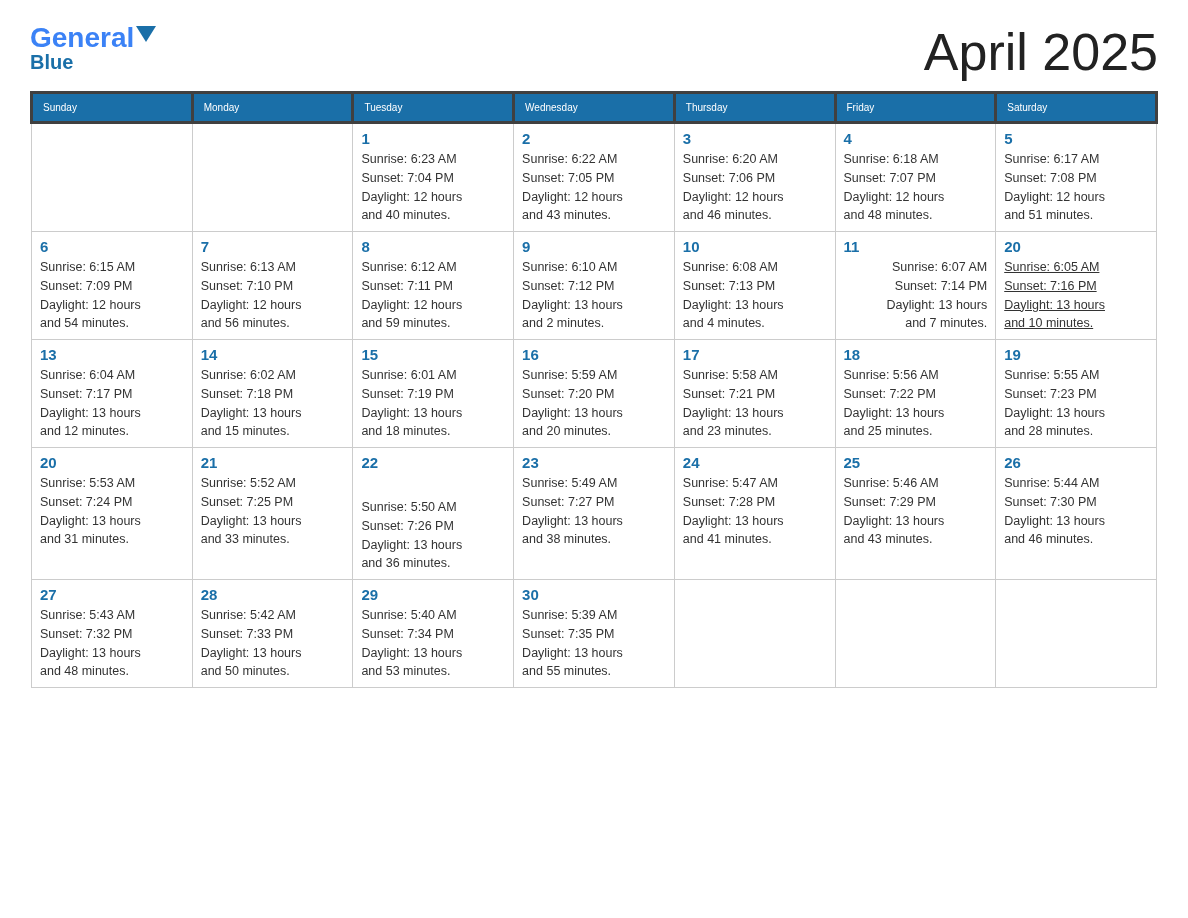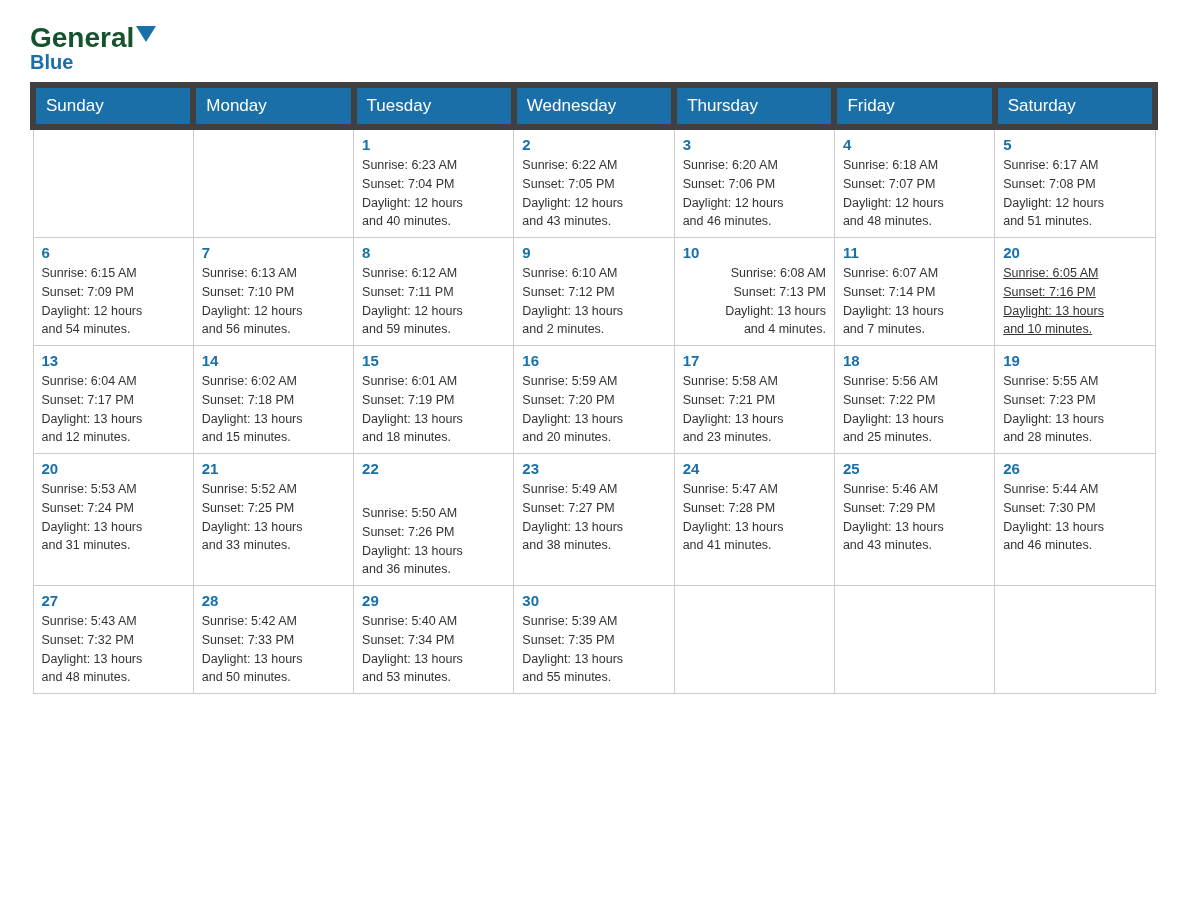--- a/index.html
+++ b/index.html
@@ -18,21 +18,21 @@
       margin-bottom: 6px;
     }
     .logo {
       display: flex;
       flex-direction: column;
       align-items: flex-start;
     }
     .logo-general {
       font-size: 28px;
       font-weight: bold;
-      color: #14532d;
+      color: #3b82f6;
       line-height: 1;
     }
     .logo-blue {
       font-size: 20px;
       font-weight: bold;
       color: #1a6fa8;
       line-height: 1;
     }
     .logo-triangle {
       display: inline-block;
@@ -61,25 +61,25 @@
       margin-top: 4px;
     }
     .calendar {
       width: 100%;
       border-collapse: collapse;
       margin-top: 10px;
     }
     .calendar th {
       background-color: #1a6fa8;
       color: #fff;
-      font-size: 17px;
+      font-size: 10px;
       font-weight: normal;
       padding: 8px 10px;
       text-align: left;
-      border: 6px solid #404040;
+      border: 3px solid #404040;
     }
     .calendar td {
       vertical-align: top;
       border: 1px solid #ccc;
       padding: 6px 8px;
       width: calc(100% / 7);
       min-height: 100px;
       font-size: 13px;
       color: #222;
     }
@@ -107,20 +107,21 @@
 
 <div class="header-row">
   <div class="logo">
     <div class="logo-line">
       <span class="logo-general">General</span>
       <span class="logo-triangle"></span>
     </div>
     <span class="logo-blue">Blue</span>
   </div>
   <div class="title-block">
+    <div class="main-title">April 2025</div>
   </div>
 </div>
 
 <table class="calendar">
   <thead>
     <tr>
     <th>Sunday</th>
         <th>Monday</th>
         <th>Tuesday</th>
         <th>Wednesday</th>
@@ -193,28 +194,28 @@
         </td>
         <td>
           <div class="day-number">9</div>
           <div class="day-info" style="white-space: pre-line;">Sunrise: 6:10 AM
 Sunset: 7:12 PM
 Daylight: 13 hours
 and 2 minutes.</div>
         </td>
         <td>
           <div class="day-number">10</div>
-          <div class="day-info" style="white-space: pre-line; text-align: right;">Sunrise: 6:08 AM
+          <div class="day-info" style="white-space: pre-line;">Sunrise: 6:08 AM
 Sunset: 7:13 PM
 Daylight: 13 hours
 and 4 minutes.</div>
         </td>
         <td>
           <div class="day-number">11</div>
-          <div class="day-info" style="white-space: pre-line;">Sunrise: 6:07 AM
+          <div class="day-info" style="white-space: pre-line; text-align: right;">Sunrise: 6:07 AM
 Sunset: 7:14 PM
 Daylight: 13 hours
 and 7 minutes.</div>
         </td>
         <td>
           <div class="day-number">20</div>
           <div class="day-info" style="white-space: pre-line; text-decoration: underline;">Sunrise: 6:05 AM
 Sunset: 7:16 PM
 Daylight: 13 hours
 and 10 minutes.</div>

